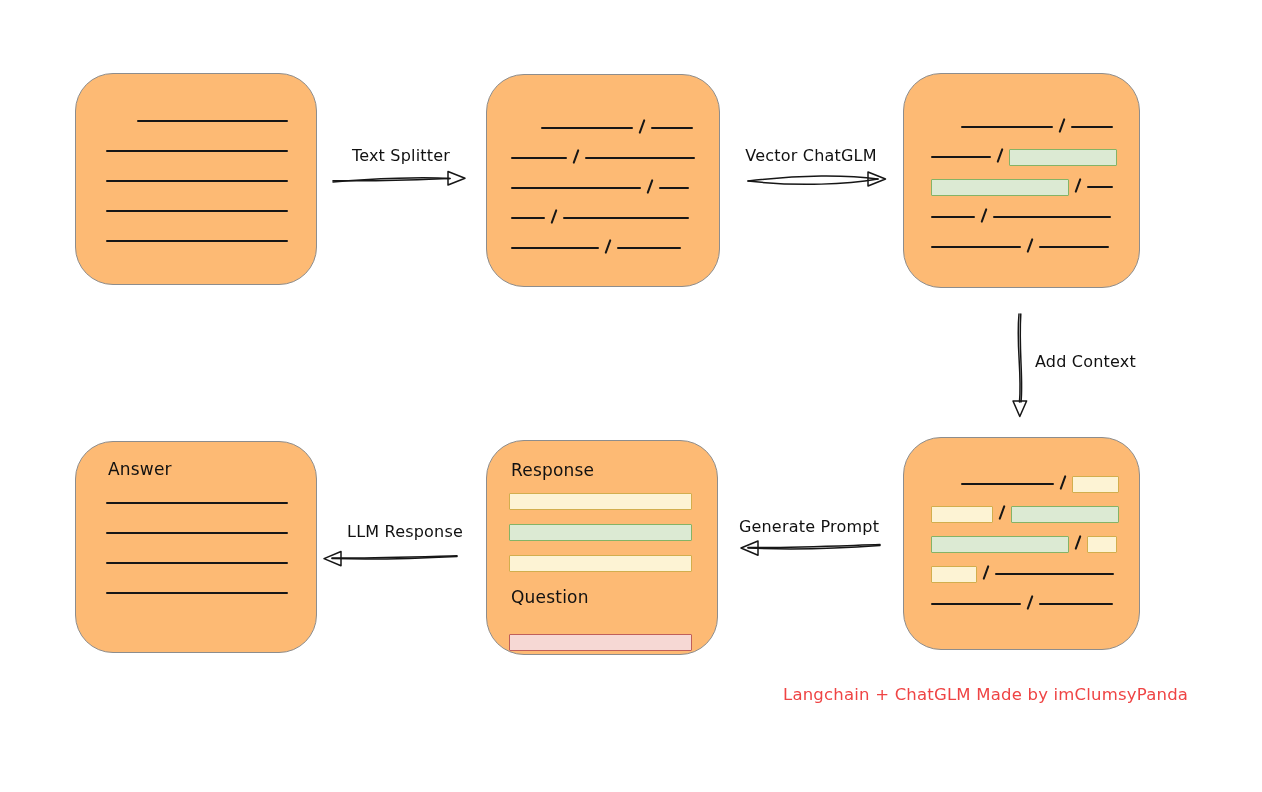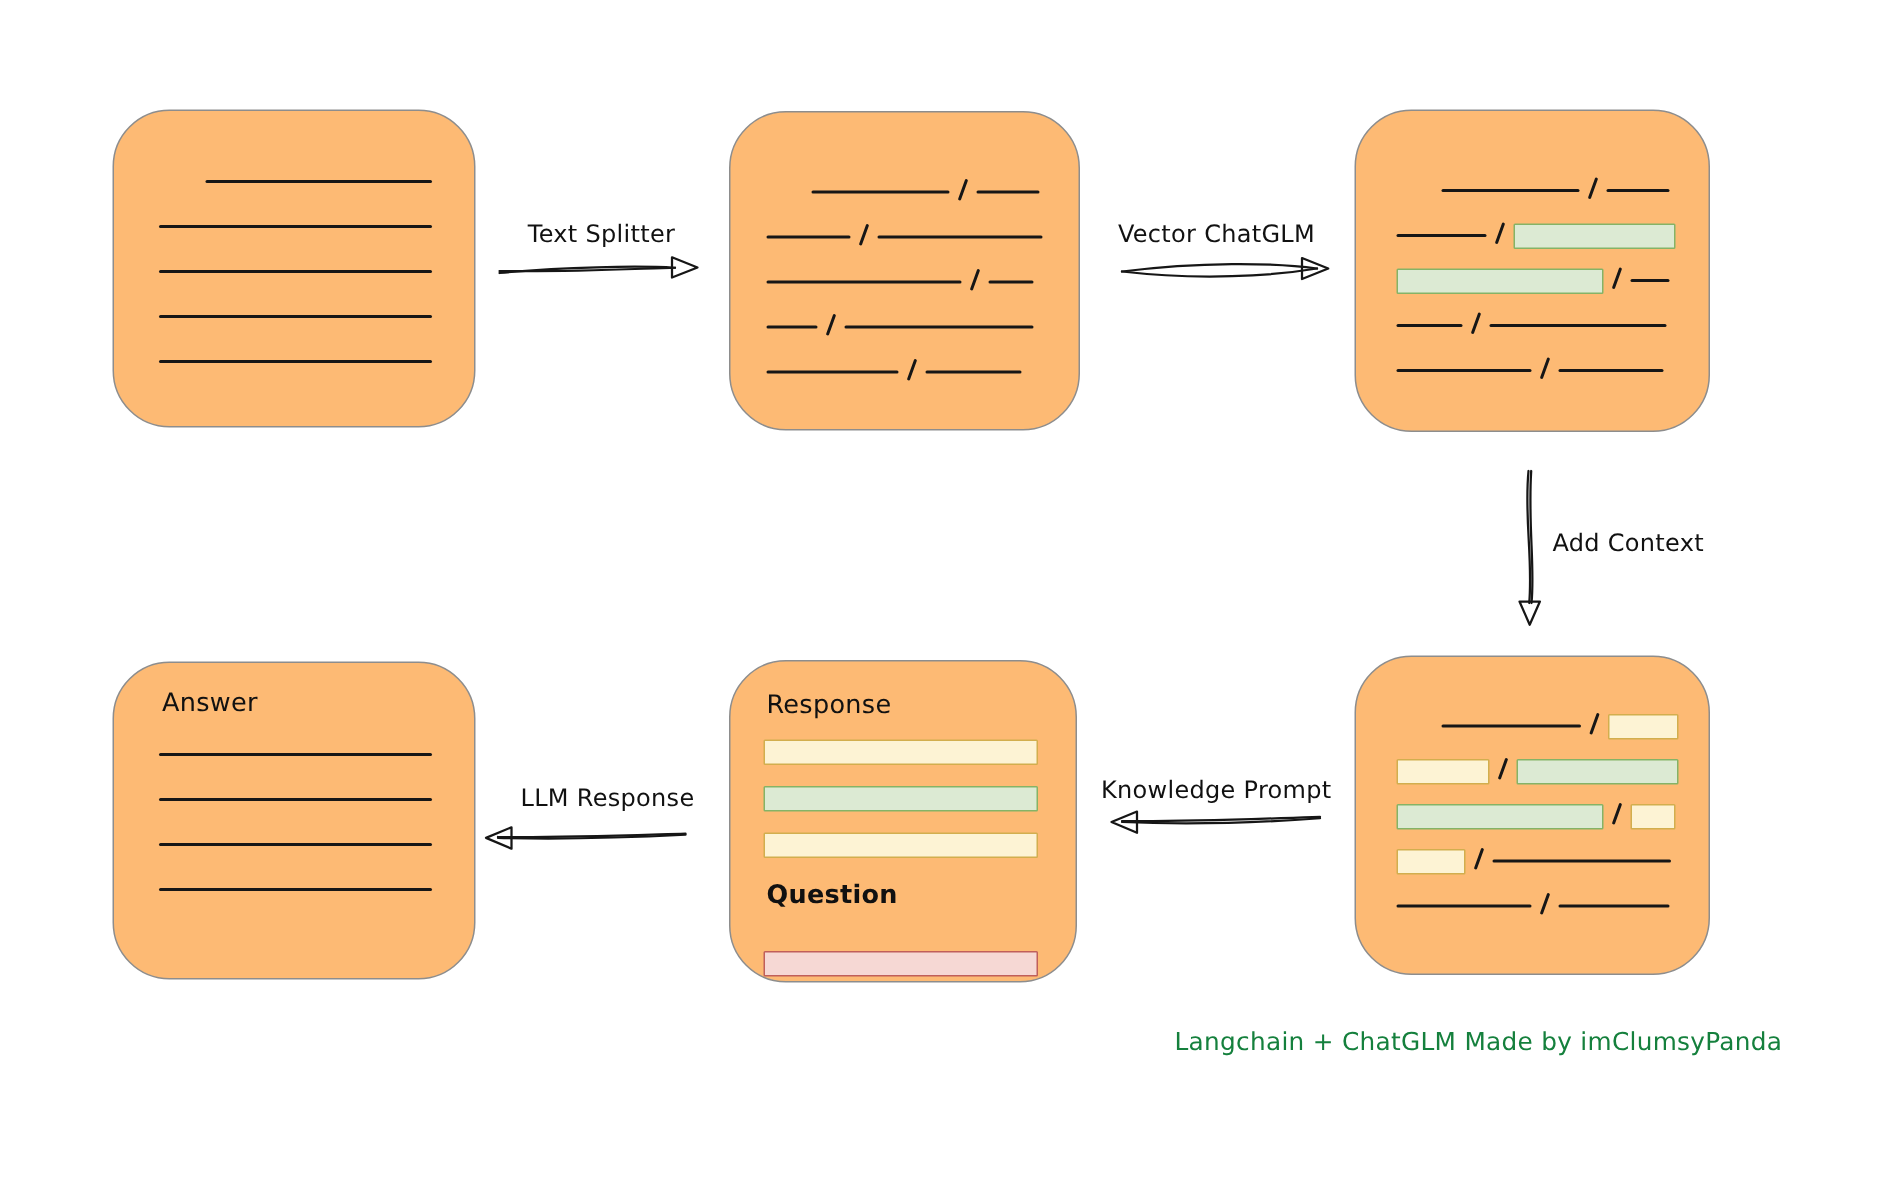--- a/index.html
+++ b/index.html
@@ -24,34 +24,34 @@
   .bar {
     height:17px; width:183px; border:1.6px solid; box-sizing:border-box;
     border-radius:1px; margin-bottom:14px;
   }
   .box-title { font-size:17px; line-height:22px; color:#111; letter-spacing:.2px; }
   .arrow-label {
     position:absolute; font-size:16px; color:#111; white-space:nowrap;
     text-align:center; letter-spacing:.2px;
   }
   #footer-credit {
-    position:absolute; left:783px; top:685px; font-size:16.5px; color:#15803d;
+    position:absolute; left:783px; top:685px; font-size:16.5px; color:#ef4444;
     white-space:nowrap; letter-spacing:.2px;
   }
   #arrow-layer { position:absolute; left:0; top:0; pointer-events:none; }
   
   #doc-box   { left:75px;  top:73px;  width:242px; height:212px; padding:32px 0 0 30px; }
   #split-box { left:486px; top:74px;  width:234px; height:213px; padding:38px 0 0 20px; }
   #vector-box{ left:903px; top:73px;  width:237px; height:215px; padding:38px 0 0 20px; }
   #context-box{left:903px; top:437px; width:237px; height:213px; padding:31px 0 0 20px; }
   #prompt-box{ left:486px; top:440px; width:232px; height:215px; padding:18px 0 0 22px; }
   #answer-box{ left:75px;  top:441px; width:242px; height:212px; padding:16px 0 0 30px; }
   .panel .box-title { margin:0 0 12px 2px; }
   #answer-box .box-title { margin:0 0 8px 2px; }
-  #prompt-box .q-title { margin:10px 0 26px 2px;font-weight:bold; }
+  #prompt-box .q-title { margin:10px 0 26px 2px; }
 </style>
 </head>
 <body>
 
 <div id="canvas">
 
   <svg id="arrow-layer" width="1262" height="792" viewBox="0 0 1262 792" fill="none" stroke="#161616" stroke-width="1.5" stroke-linecap="round" stroke-linejoin="round">
     <g>
       <path d="M333 182 C 375 178, 425 177, 450 178.5"></path>
       <path d="M333 180.7 C 380 181.5, 428 179, 450 178.5"></path>
@@ -180,21 +180,21 @@
         <div class="slash"></div>
         <div class="hline" style="width: 119px;"></div>
       </div>
       <div class="seg-row" style="margin-left: 7px;">
         <div class="hline" style="width: 90px;"></div>
         <div class="slash"></div>
         <div class="hline" style="width: 74px;"></div>
       </div>
     </div>
 
-  <div class="arrow-label" style="left:734px; top:517px; width:150px;">Knowledge Prompt</div>
+  <div class="arrow-label" style="left:734px; top:517px; width:150px;">Generate Prompt</div>
 
   <div id="prompt-box" class="panel">
     <div class="box-title">Response</div>
     <div>
         <div class="bar" style="background: rgb(253, 243, 212); border-color: rgb(210, 174, 78);"></div>
         <div class="bar" style="background: rgb(220, 234, 211); border-color: rgb(133, 179, 102);"></div>
         <div class="bar" style="background: rgb(253, 243, 212); border-color: rgb(210, 174, 78);"></div>
       </div>
     <div class="box-title q-title">Question</div>
     <div>

